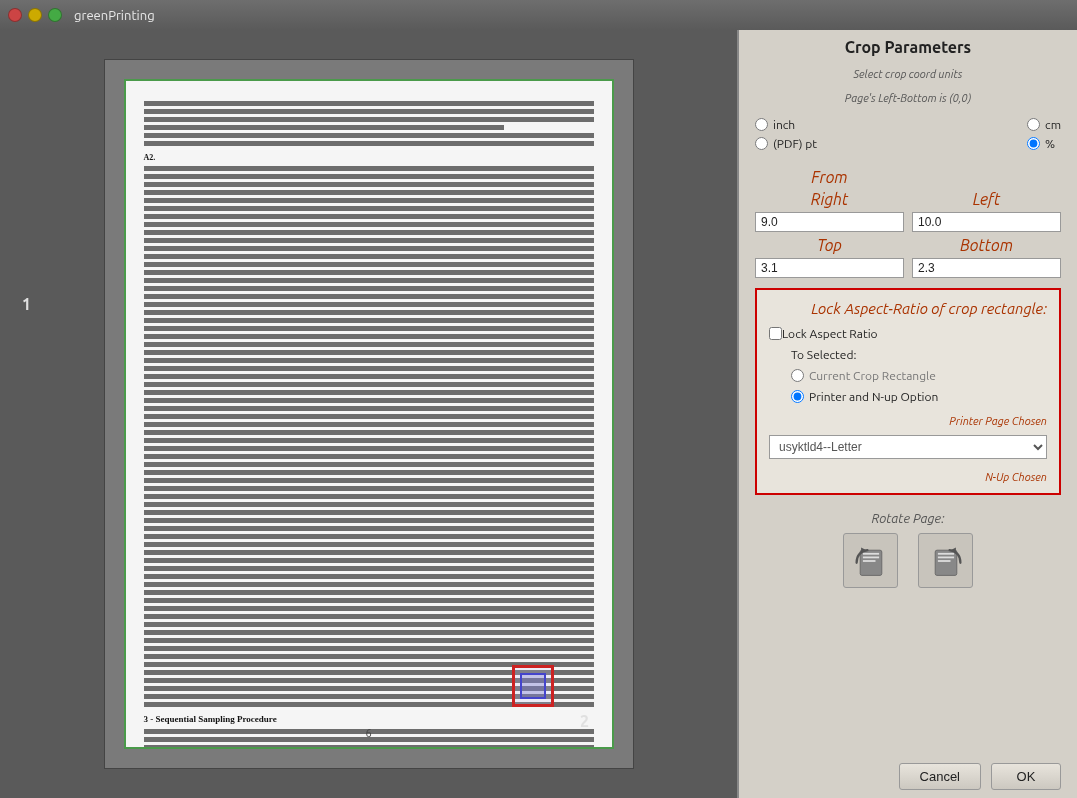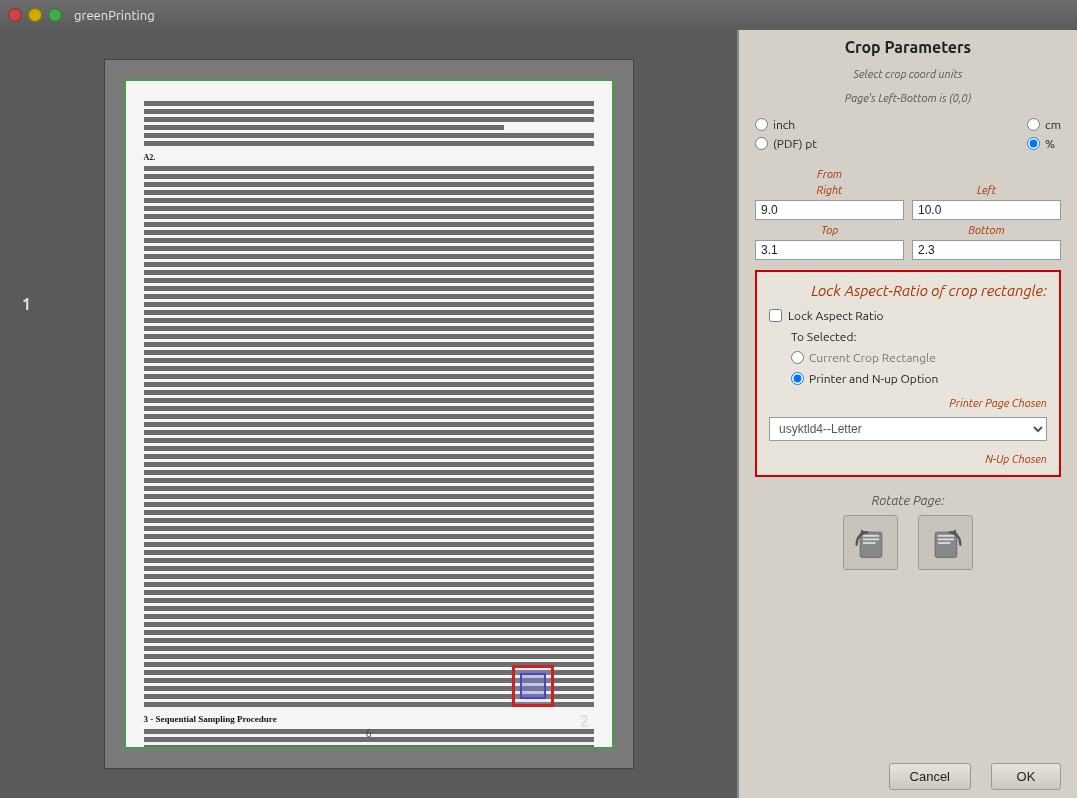--- a/index.html
+++ b/index.html
@@ -187,21 +187,21 @@
 
     
     .coord-grid {
       display: grid;
       grid-template-columns: 1fr 1fr;
       gap: 4px 8px;
       margin-top: 4px;
     }
     .coord-label {
       text-align: center;
-      font-size: 11px;
+      font-size: 16px;
       color: #aa3300;
       font-style: italic;
     }
     .coord-input {
       width: 100%;
       border: 1px solid #999;
       background: white;
       padding: 2px 5px;
       font-size: 12px;
       color: #222;
@@ -219,21 +219,20 @@
     .lock-box-title {
       font-size: 15px;
       color: #aa3300;
       font-style: italic;
       text-align: right;
       margin-bottom: 2px;
     }
     .lock-checkbox-row {
       display: flex;
       align-items: center;
-      gap: 6px;
       font-size: 12px;
       color: #222;
     }
     .to-selected-label {
       font-size: 12px;
       color: #222;
       margin-left: 22px;
     }
     .lock-radio-item {
       display: flex;
@@ -293,21 +292,21 @@
     }
     .rotate-btn svg {
       width: 36px;
       height: 36px;
     }
 
     
     .bottom-buttons {
       display: flex;
       justify-content: flex-end;
-      gap: 20px;
+      gap: 10px;
       margin-top: auto;
       padding-top: 10px;
     }
     .action-btn {
       padding: 5px 20px;
       background: linear-gradient(to bottom, #e8e4dc, #ccc8c0);
       border: 1px solid #999;
       border-radius: 3px;
       font-size: 13px;
       color: #222;

